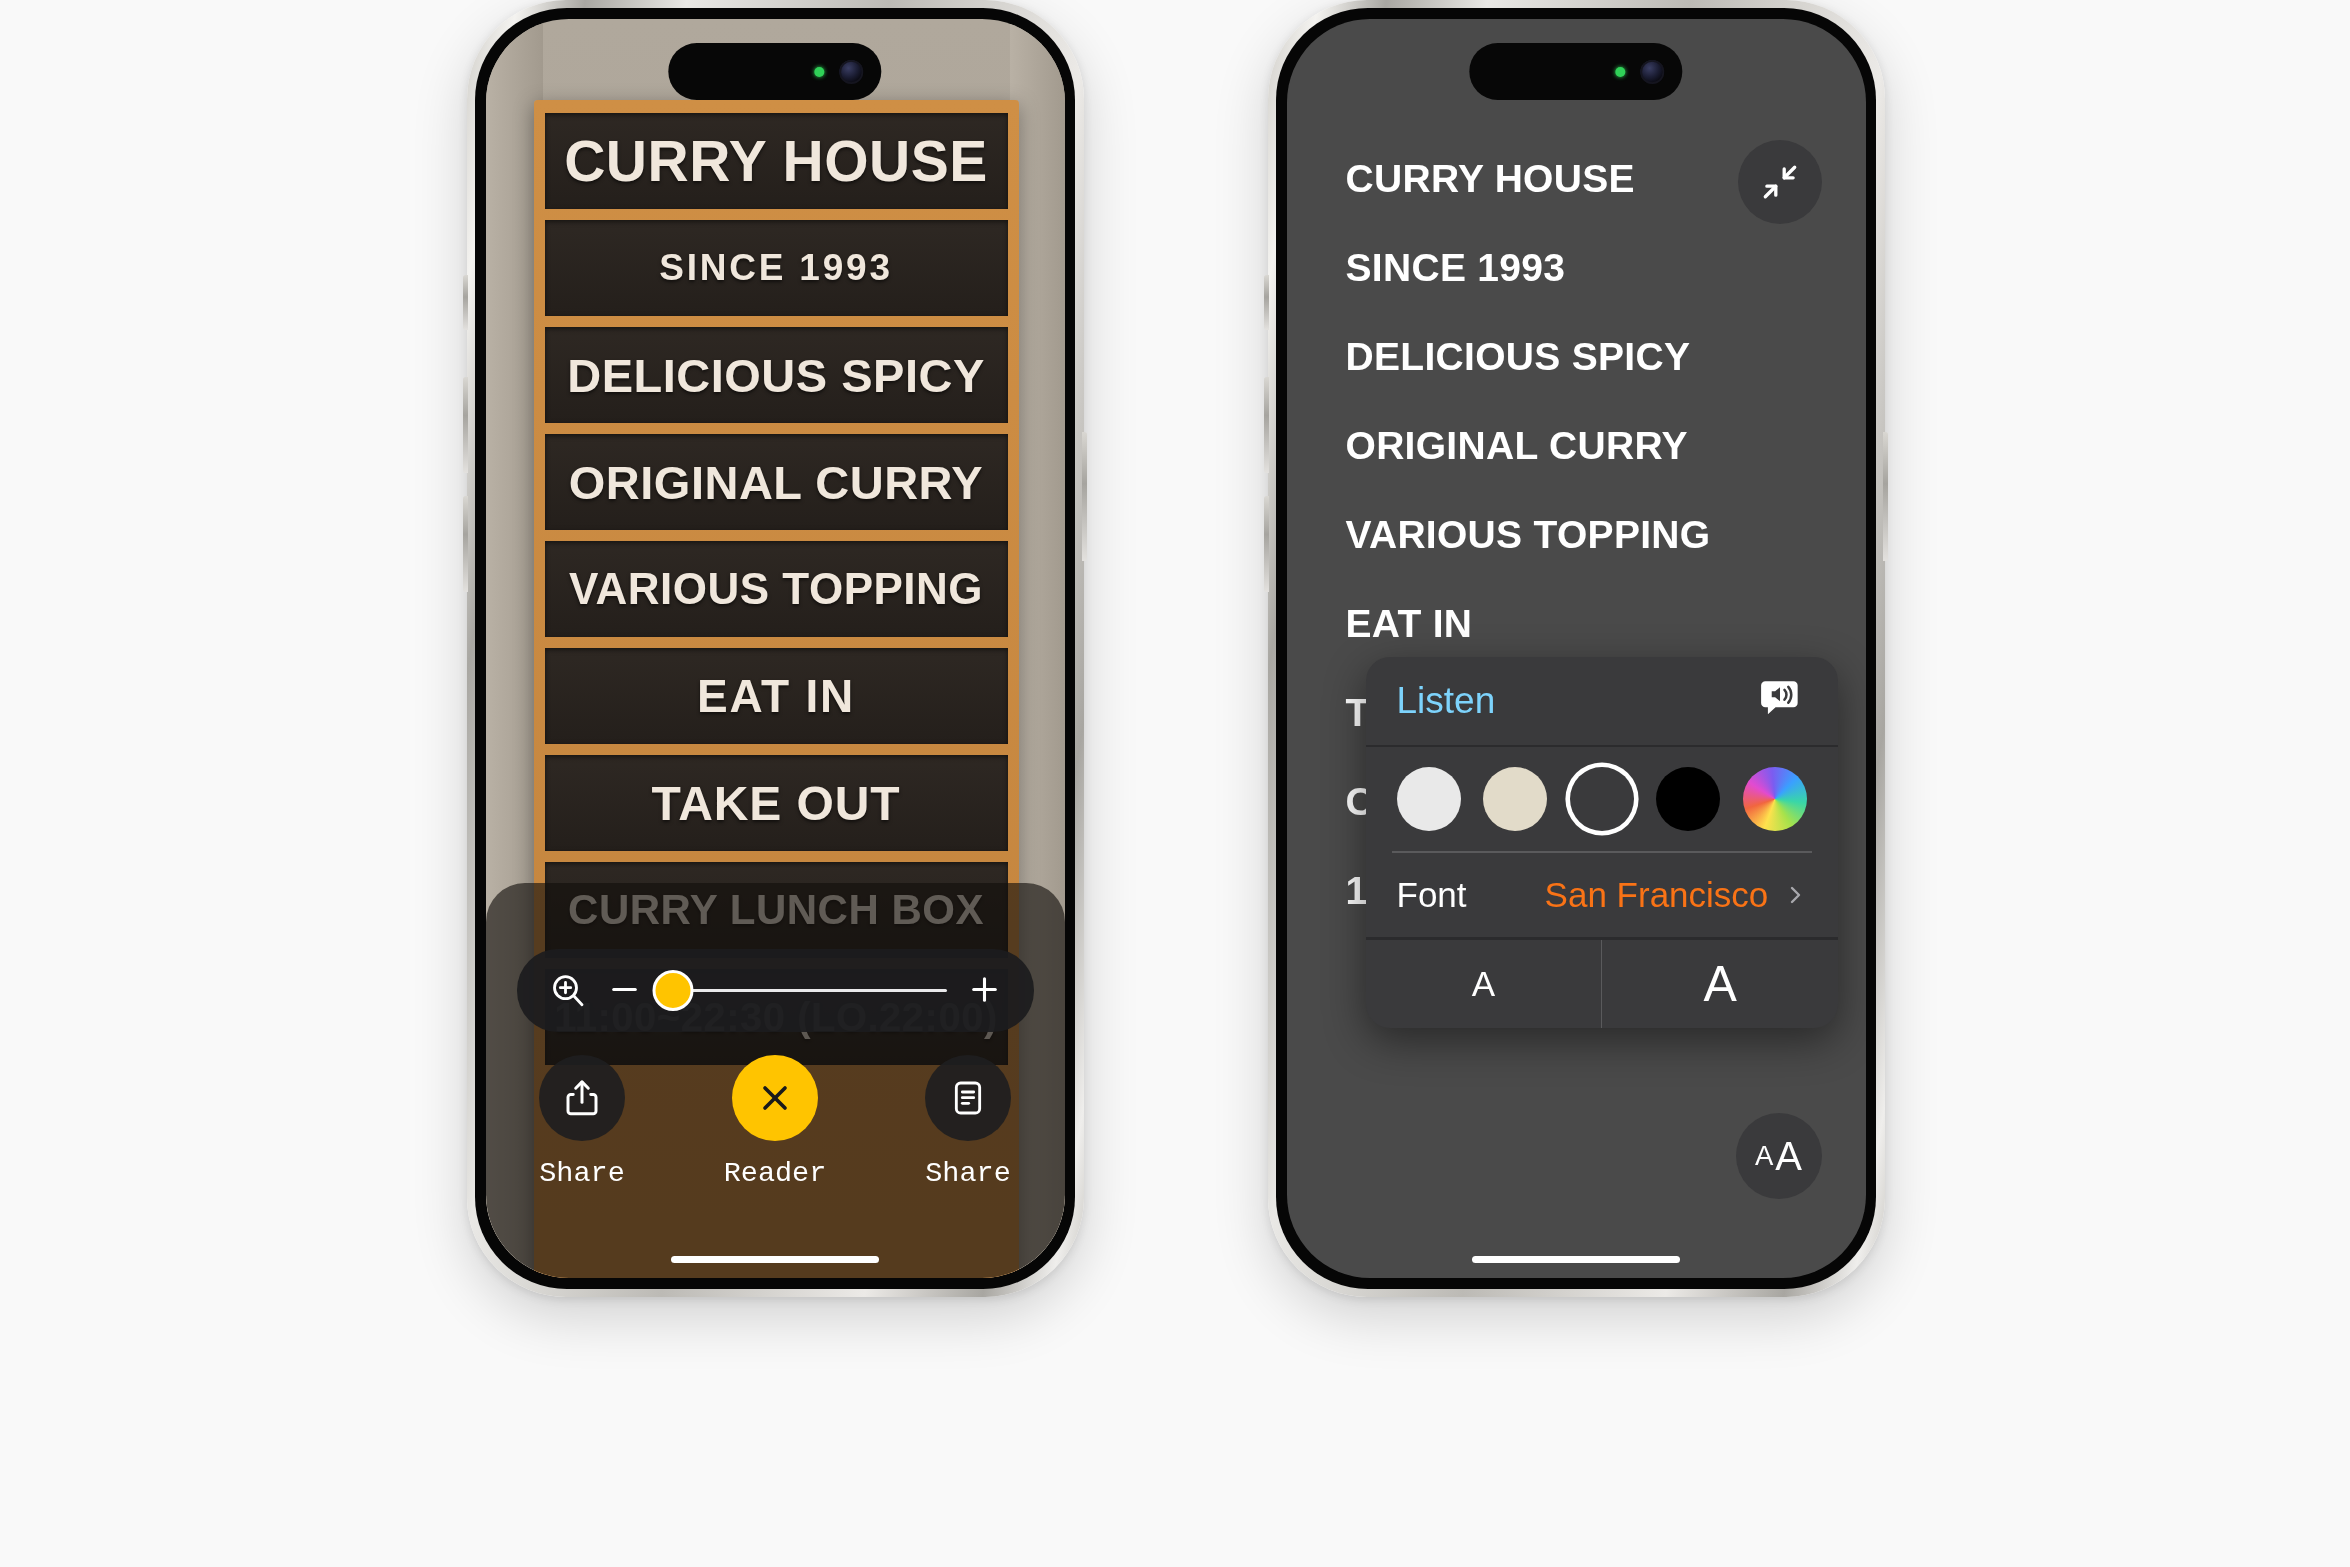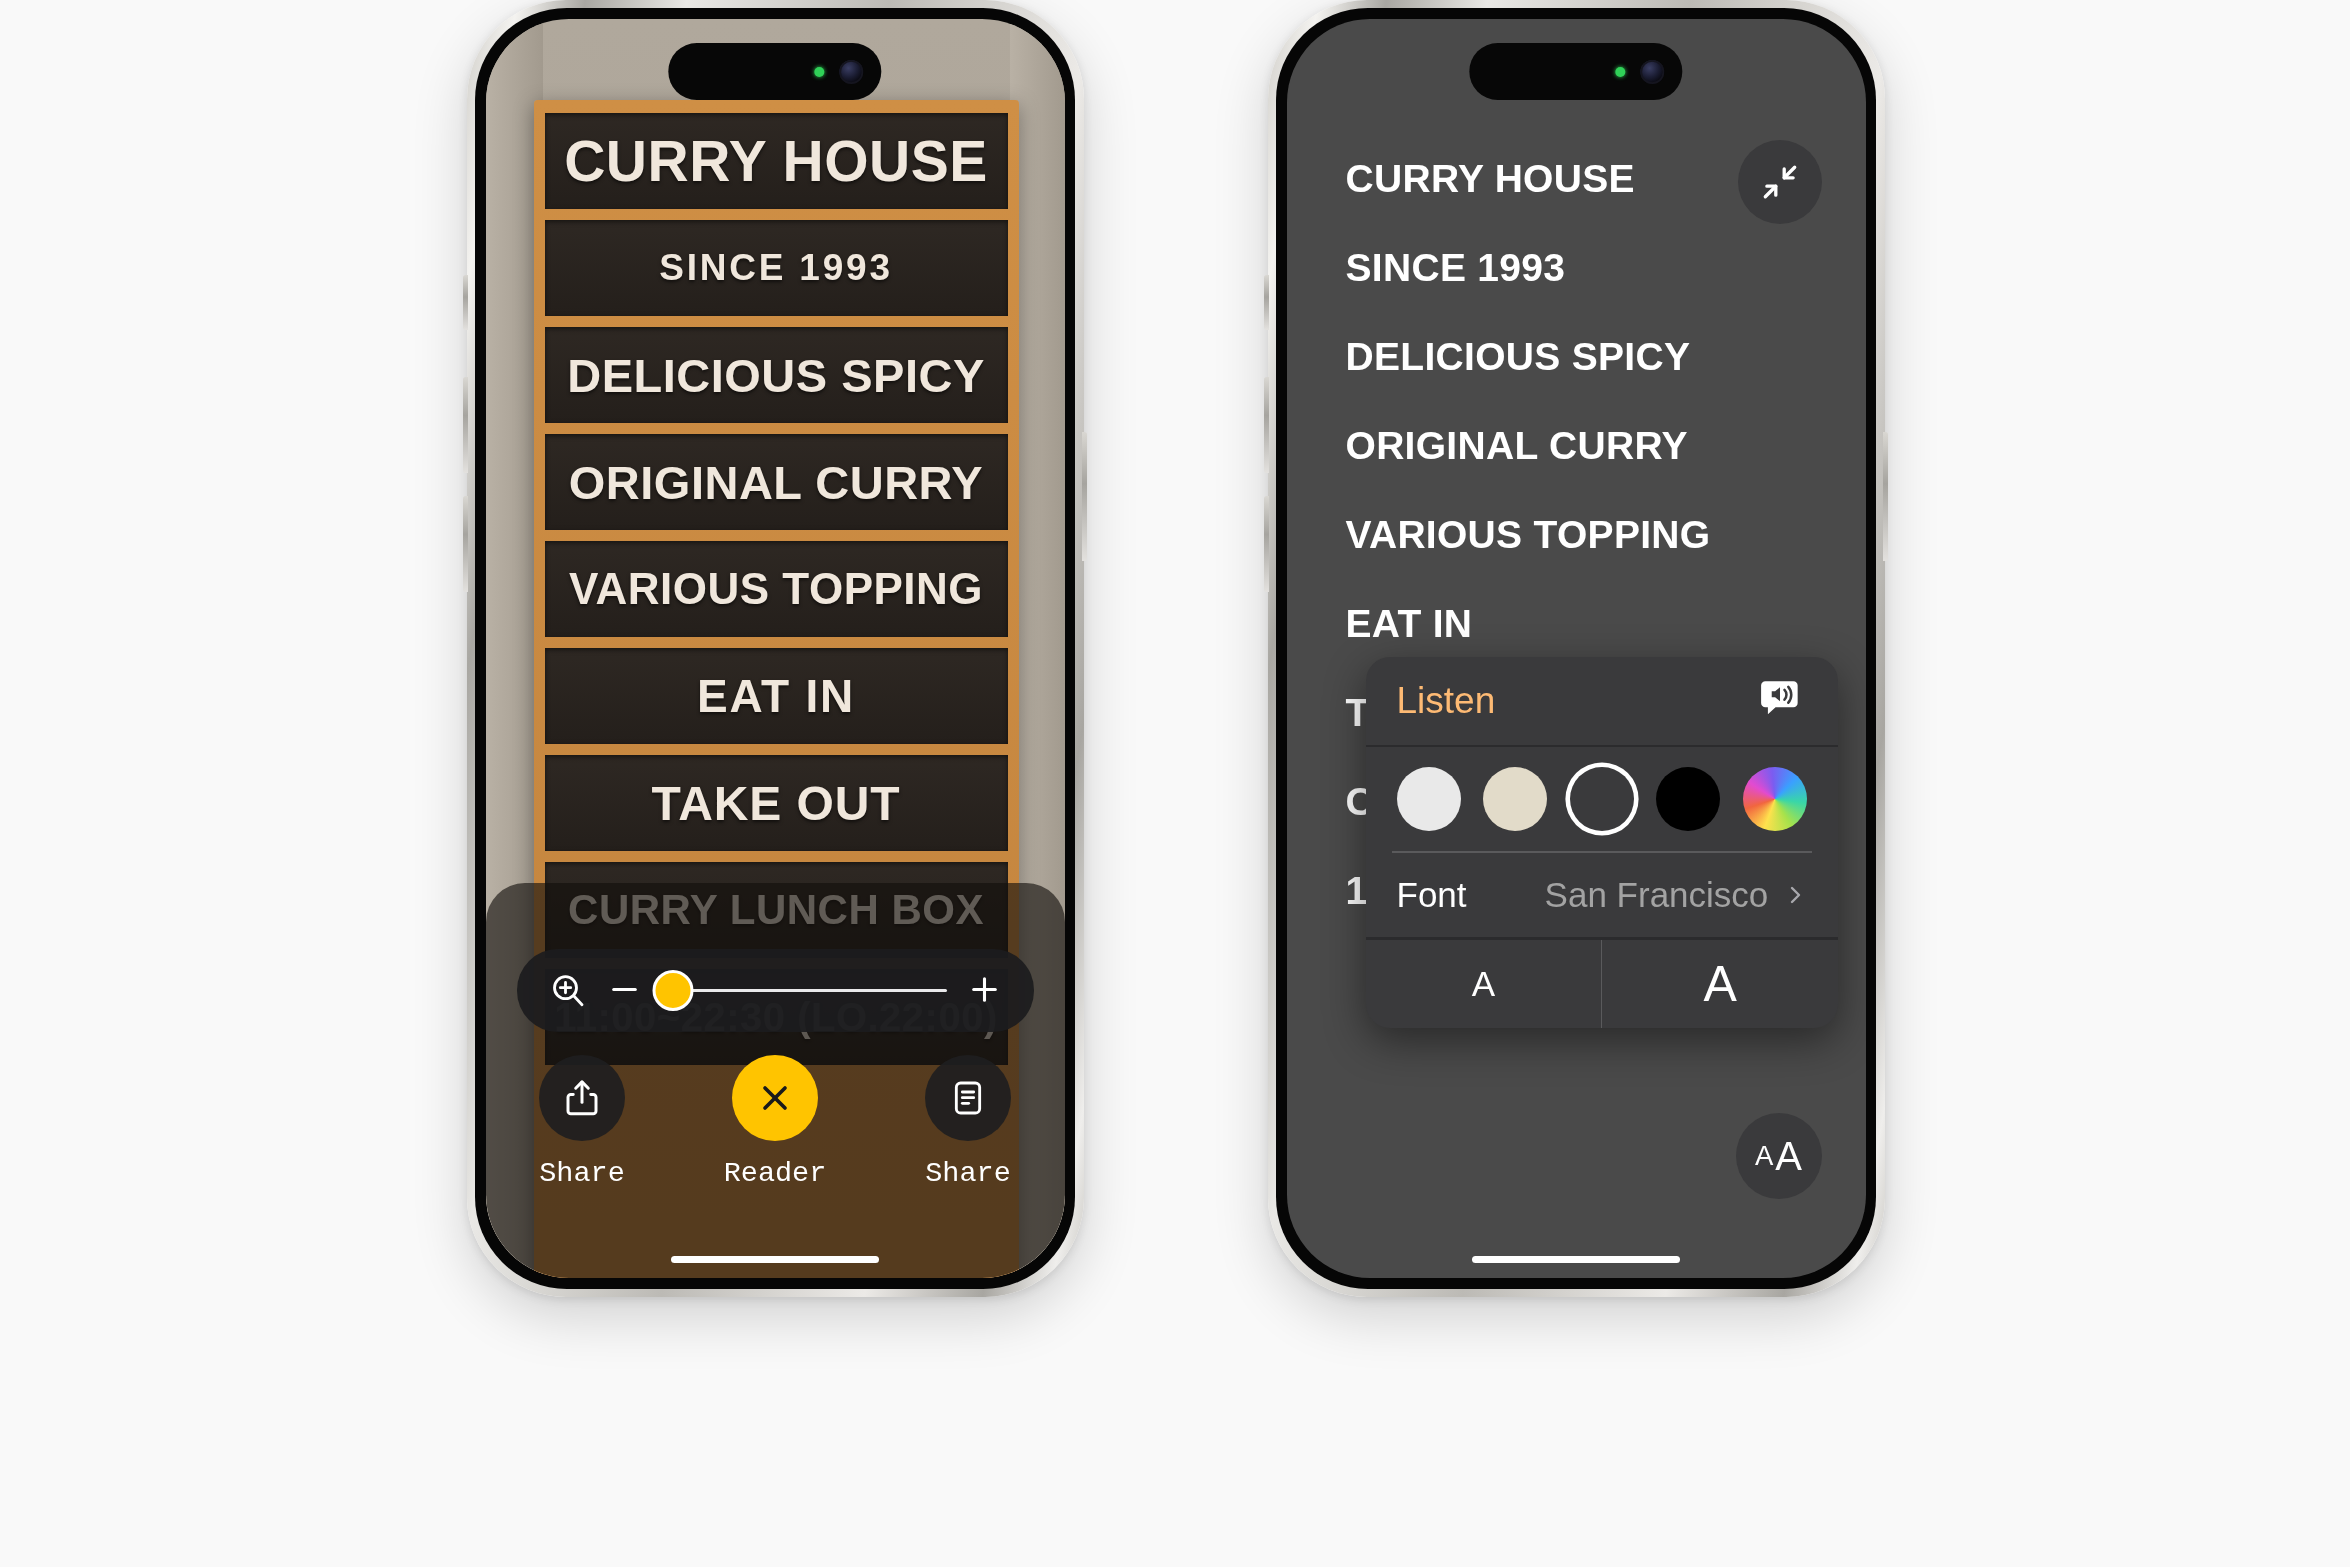--- a/index.html
+++ b/index.html
@@ -118,30 +118,30 @@
   .aa-btn{position:absolute;right:44px;bottom:79px;width:86px;height:86px;border-radius:50%;
      background:#3a3a3c;display:flex;align-items:center;justify-content:center;gap:1.8px;z-index:8;}
   .aa-btn .sm{color:#fff;font-size:27.5px;font-weight:400;}
   .aa-btn .lg{color:#fff;font-size:40px;font-weight:400;}
 
   
   .popup{position:absolute;left:79px;right:27.5px;bottom:250px;z-index:14;
      background:#3a3a3c;border-radius:24px;overflow:hidden;
      box-shadow:0 13px 42px rgba(0,0,0,.45);}
   .pop-row{display:flex;align-items:center;justify-content:space-between;padding:0 31px;height:88px;}
-  .pop-title{color:#fdba74;font-size:37px;}
+  .pop-title{color:#7dd3fc;font-size:37px;}
   .pop-sep{height:2.8px;background:#2b2b2d;}
   .pop-hair{height:1.8px;background:#5a5a5c;margin:0 26px;}
   .swatches{display:flex;align-items:center;justify-content:space-between;padding:20px 31px;}
   .sw{width:64px;height:64px;border-radius:50%;}
   .sw-sel{box-shadow:0 0 0 4.6px #fff;}
   .wheel{background:conic-gradient(from 200deg,#ffe14d,#f1663f,#e24bd0,#7b5cf0,#3aa0ff,#39d6a8,#a6e24b,#ffe14d);}
   .font-row{display:flex;align-items:center;justify-content:space-between;padding:0 31px;height:84px;}
   .font-label{color:#fff;font-size:35px;}
-  .font-val{color:#a3a3a3;font-size:35px;display:flex;align-items:center;gap:14.7px;}
+  .font-val{color:#f97316;font-size:35px;display:flex;align-items:center;gap:14.7px;}
   .size-row{display:flex;height:88px;}
   .size-cell{flex:1;display:flex;align-items:center;justify-content:center;color:#fff;}
   .size-cell.divider{border-left:1.8px solid #5a5a5c;}
   .size-a-sm{font-size:35px;}
   .size-a-lg{font-size:50px;}
 </style>
 </head>
 <body>
 
 <div class="stage">

